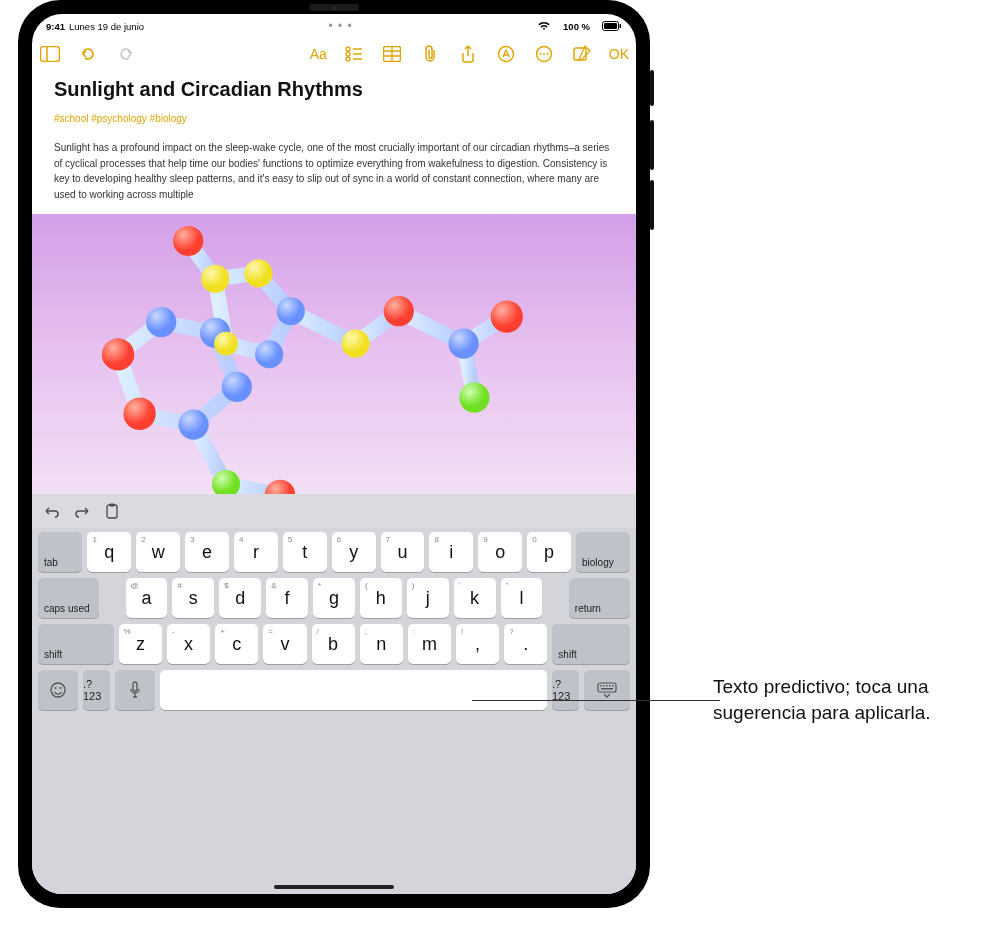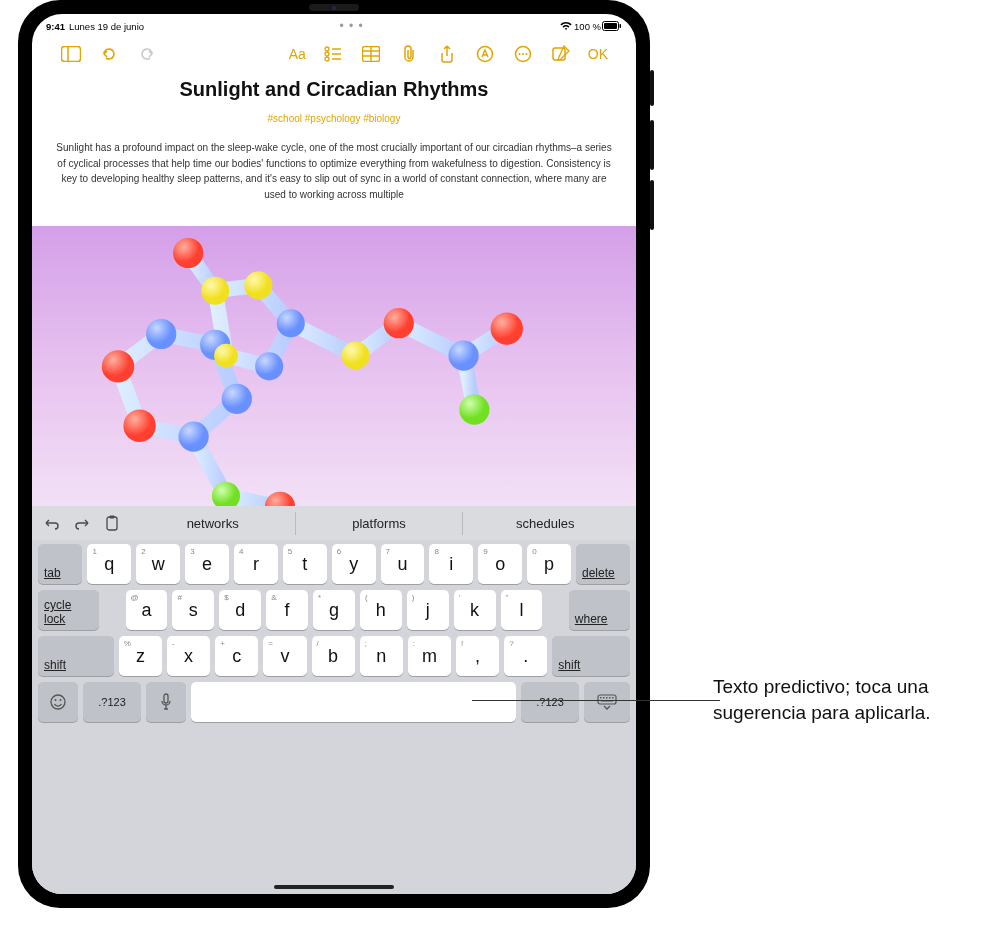--- a/index.html
+++ b/index.html
@@ -60,43 +60,42 @@
   .status-bar {
     display:flex; align-items:center;
     height:22px;
     padding: 2px 14px 0;
     font-size: 9.5px;
     color:#000;
   }
   .status-left { display:flex; gap:4px; align-items:center; }
   .status-left .time { font-weight:600; }
   .status-center { flex:1; text-align:center; color:#999; letter-spacing:1px; font-size:12px; }
-  .status-right { display:flex; gap:1px; align-items:center; font-weight:400; }
+  .status-right { display:flex; gap:12px; align-items:center; font-weight:700; }
 
   
   .toolbar {
     display:flex; align-items:center;
     height: 36px;
-    padding: 0 28px;
+    padding: 0 7px;
     gap: 16px;
   }
   .toolbar .spacer { flex:1; }
   .tb-icon {
     width:22px; height:22px; display:flex; align-items:center; justify-content:center;
     color:#e2a400;
   }
   .tb-icon.muted { color:#c9c9c9; }
   .tb-text { color:#e2a400; font-size:14px; font-weight:500; }
 
   
   .note-content {
-    padding: 6px 22px 16px;
+    padding: 6px 22px 4px;
     overflow:hidden;
     flex: 0 0 auto;
-    text-align: center;
   }
   .note-title { font-size: 20px; font-weight:700; margin-bottom:12px; color:#111; }
   .note-tags { color:#e2a400; font-size:10px; margin-bottom:16px; }
   .note-subtitle { font-size:15px; font-weight:700; margin-bottom:12px; color:#111; }
   .note-body { font-size:10px; line-height:1.55; color:#333; margin-bottom:8px; }
 
   
   .molecule-wrap {
     margin: 0 -22px;
     height: 280px;
@@ -143,31 +142,31 @@
     display:flex;
     flex-direction:column;
     align-items:center;
     justify-content:center;
     position:relative;
   }
   .key-main { font-size:18px; color:#111; line-height:1; }
   .key-alt { font-size:8px; color:#888; position:absolute; top:3px; left:5px; }
   .key.fn { background:#bfc2c8; font-size:11px; color:#222; align-items:center; justify-content:center; }
   .key.fn-side { justify-content:flex-end; align-items:flex-start; padding:0 6px 4px; }
-  .key.fn-side .fn-label { font-size:12px;text-decoration:underline; }
+  .key.fn-side .fn-label { font-size:10px; }
   .key.space { background:#fff; }
 
   .w-letter { width:46px; }
   .w-tab { width:46px; }
   .w-del { width:56px; }
   .w-caps { width:66px; }
   .w-ret { width:66px; }
   .w-shift { width:80px; }
   .w-shift2 { width:82px; }
-  .w-sym { width:58px; }
+  .w-sym { width:27px; }
   .w-emoji { width:40px; }
   .w-mic { width:40px; }
   .w-space { flex:1; }
   .w-hide { width:46px; }
 
   .row2-pad { width:18px; }
 
   .home-ind {
     position:absolute;
     bottom:5px; left:50%;
@@ -378,25 +377,20 @@
               <path d="M14 7 H5 A3 3 0 0 0 5 13" fill="none" stroke="currentColor" stroke-width="1.4"></path>
               <path d="M14 7 L11 4 M14 7 L11 10" fill="none" stroke="currentColor" stroke-width="1.4"></path>
             </svg>
         </div>
         <div class="kb-top-icon">
           <svg width="14" height="16" viewBox="0 0 14 16">
               <rect x="2" y="2" width="10" height="13" rx="2" fill="none" stroke="currentColor" stroke-width="1.3"></rect>
               <rect x="4.5" y="0.5" width="5" height="3" rx="1" fill="currentColor"></rect>
             </svg>
         </div>
-        <div class="predict-cells">
-          <div class="predict-cell">networks</div>
-          <div class="predict-cell">platforms</div>
-          <div class="predict-cell">schedules</div>
-        </div>
       </div>
 
       <div class="kb-rows">
 
         <div class="kb-row">
           <div class="key fn fn-side w-tab">
               <span class="fn-label">tab</span>
             </div>
           <div class="key w-letter">
               <span class="key-alt">1</span>
@@ -432,27 +426,27 @@
             </div>
           <div class="key w-letter">
               <span class="key-alt">9</span>
               <span class="key-main">o</span>
             </div>
           <div class="key w-letter">
               <span class="key-alt">0</span>
               <span class="key-main">p</span>
             </div>
           <div class="key fn fn-side w-del">
-              <span class="fn-label">delete</span>
+              <span class="fn-label">biology</span>
             </div>
         </div>
 
         <div class="kb-row">
           <div class="key fn fn-side w-caps">
-              <span class="fn-label">cycle lock</span>
+              <span class="fn-label">caps used</span>
             </div>
           <div class="row2-pad"></div>
           <div class="key w-letter">
               <span class="key-alt">@</span>
               <span class="key-main">a</span>
             </div>
           <div class="key w-letter">
               <span class="key-alt">#</span>
               <span class="key-main">s</span>
             </div>
@@ -479,21 +473,21 @@
           <div class="key w-letter">
               <span class="key-alt">'</span>
               <span class="key-main">k</span>
             </div>
           <div class="key w-letter">
               <span class="key-alt">"</span>
               <span class="key-main">l</span>
             </div>
           <div class="row2-pad"></div>
           <div class="key fn fn-side w-ret">
-              <span class="fn-label">where</span>
+              <span class="fn-label">return</span>
             </div>
         </div>
 
         <div class="kb-row">
           <div class="key fn fn-side w-shift">
               <span class="fn-label">shift</span>
             </div>
           <div class="key w-letter">
               <span class="key-alt">%</span>
               <span class="key-main">z</span>

